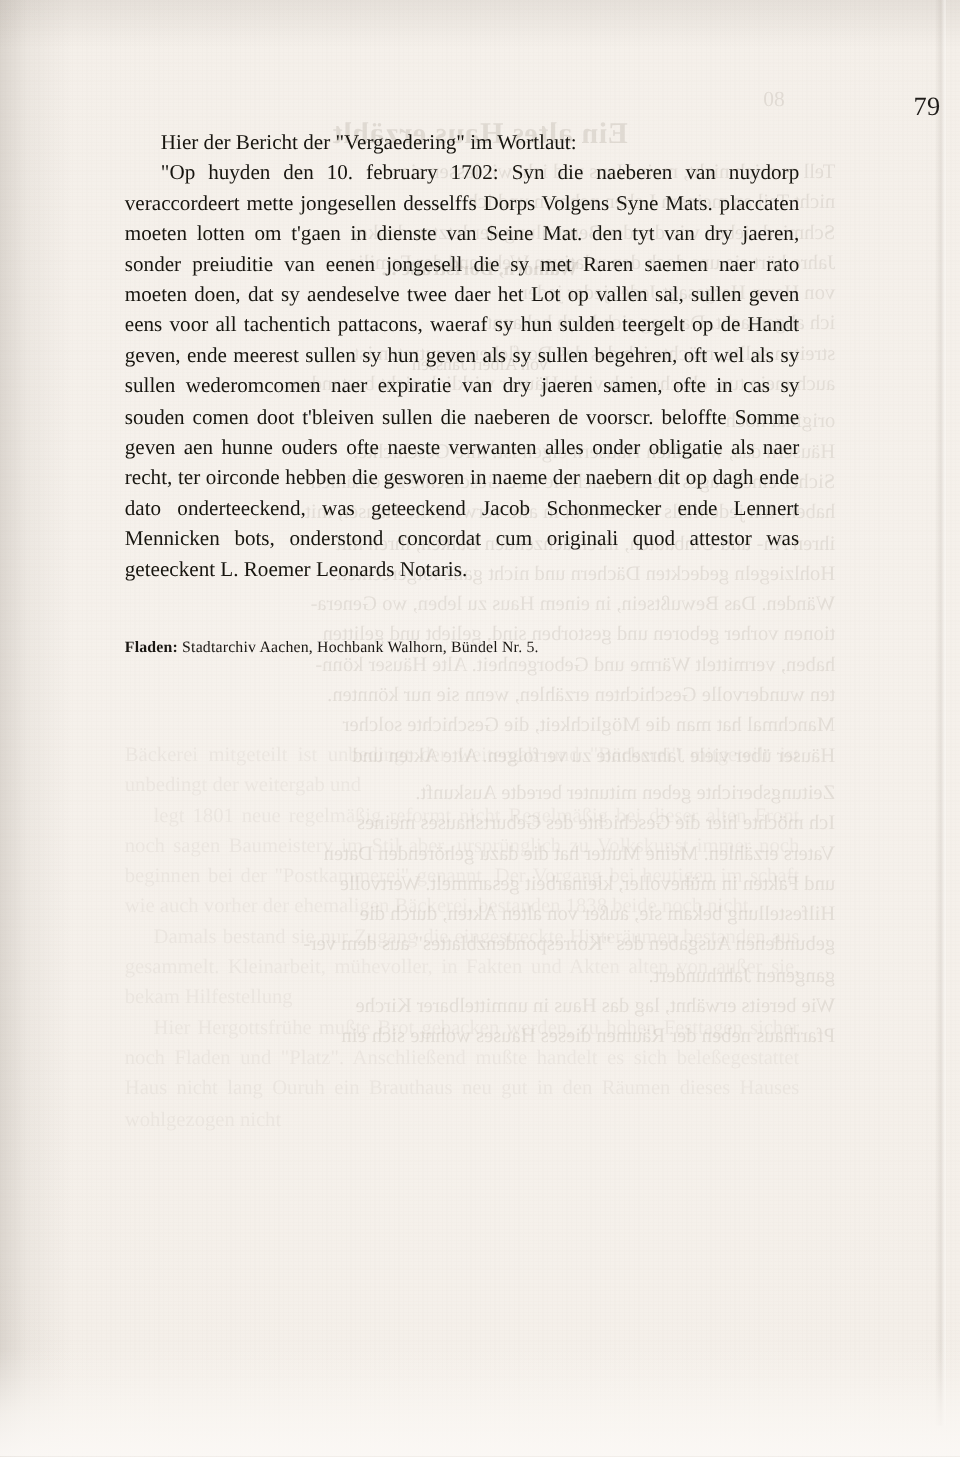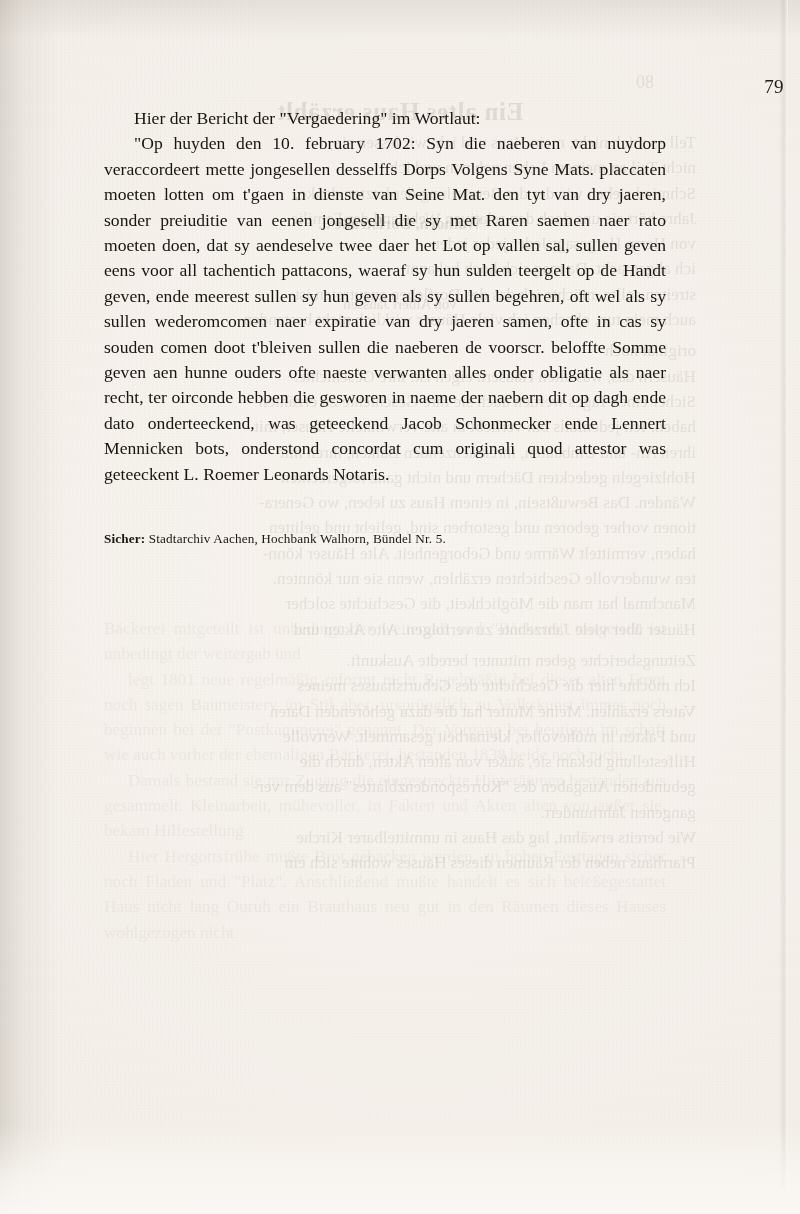--- a/index.html
+++ b/index.html
@@ -117,21 +117,21 @@
     position: absolute;
     left: 104px;
     top: 106px;
     width: 562px;
     z-index: 5;
   }
   .folio {
     position: absolute;
     right: 16px;
     top: 76px;
-    font-size: 19px;
+    font-size: 22px;
     letter-spacing: .4px;
     color: #201d1a;
     z-index: 6;
   }
   .body-text {
     font-size: 17.6px;
     line-height: 25.4px;
     text-align: justify;
     text-justify: inter-word;
     color: #17150f;
@@ -213,21 +213,21 @@
   <div class="content">
 
     <div class="body-text">
 
       <p class="flush" style="text-indent:30px;">Hier der Bericht der "Vergaedering" im Wortlaut:</p>
 
       <p><span>"Op huyden den 10. february 1702: Syn die naeberen van nuydorp veraccordeert mette jongesellen desselffs Dorps Volgens Syne Mats. placcaten moeten lotten om t'gaen in dienste van Seine Mat. den tyt van dry jaeren, sonder preiuditie van eenen jongesell die sy met Raren saemen naer rato moeten doen, </span><span class="ital">dat sy aendeselve twee daer het Lot op vallen sal, sullen geven eens voor all tachentich pattacons, waeraf sy hun sulden teergelt op de Handt geven, ende meerest sullen sy hun geven als sy sullen begehren, oft wel als sy sullen wederomcomen naer expiratie van dry jaeren samen, ofte in cas sy souden comen doot t'bleiven sullen die naeberen de voorscr. beloffte Somme geven aen hunne ouders ofte naeste verwanten</span><span> alles onder obligatie als naer recht, ter oirconde hebben die gesworen in naeme der naebern dit op dagh ende dato onderteeckend, was geteeckend Jacob Schonmecker ende Lennert Mennicken bots, onderstond concordat cum originali quod attestor was geteeckent L. Roemer Leonards Notaris.</span></p>
 
     </div>
 
-    <div class="source-note"><span class="lbl">Sicher:</span><span> Stadtarchiv Aachen, Hochbank Walhorn, Bündel Nr. 5.</span></div>
+    <div class="source-note"><span class="lbl">Fladen:</span><span> Stadtarchiv Aachen, Hochbank Walhorn, Bündel Nr. 5.</span></div>
 
   </div>
 
   <div class="grain"></div>
   <div class="edge-left-shadow"></div>
   <div class="edge-top-shadow"></div>
   <div class="edge-right-line"></div>
   <div class="edge-bottom-fade"></div>
 
 </div>

